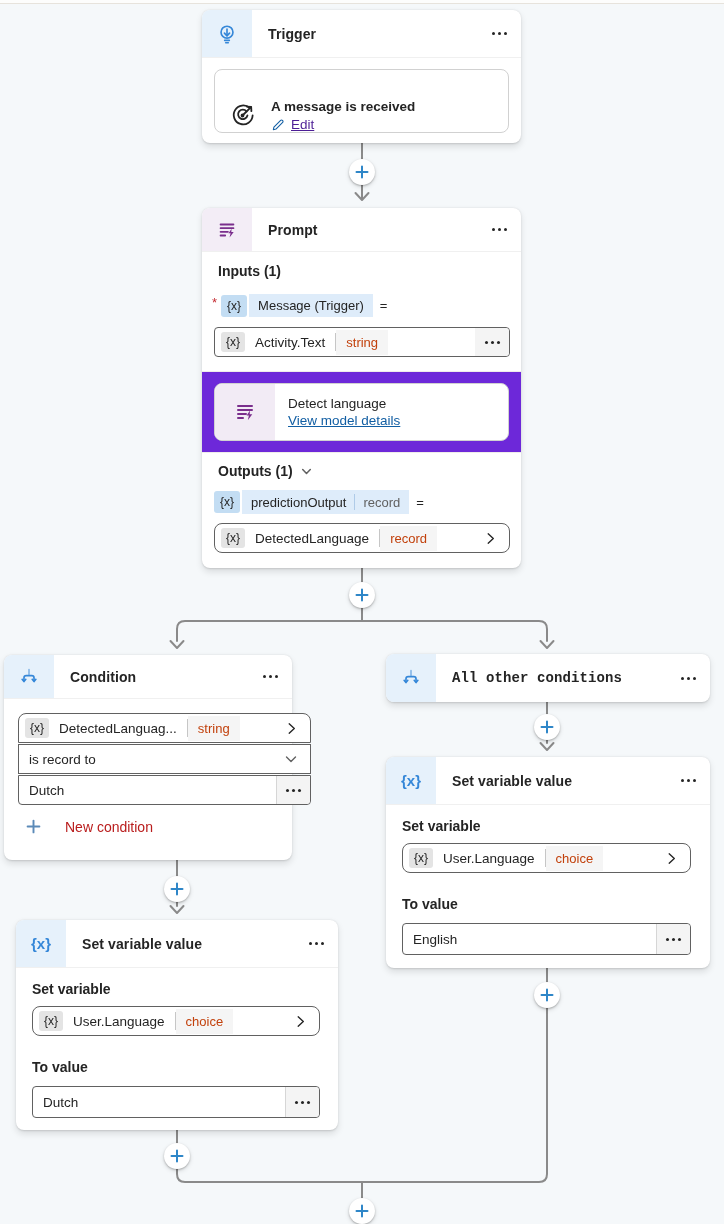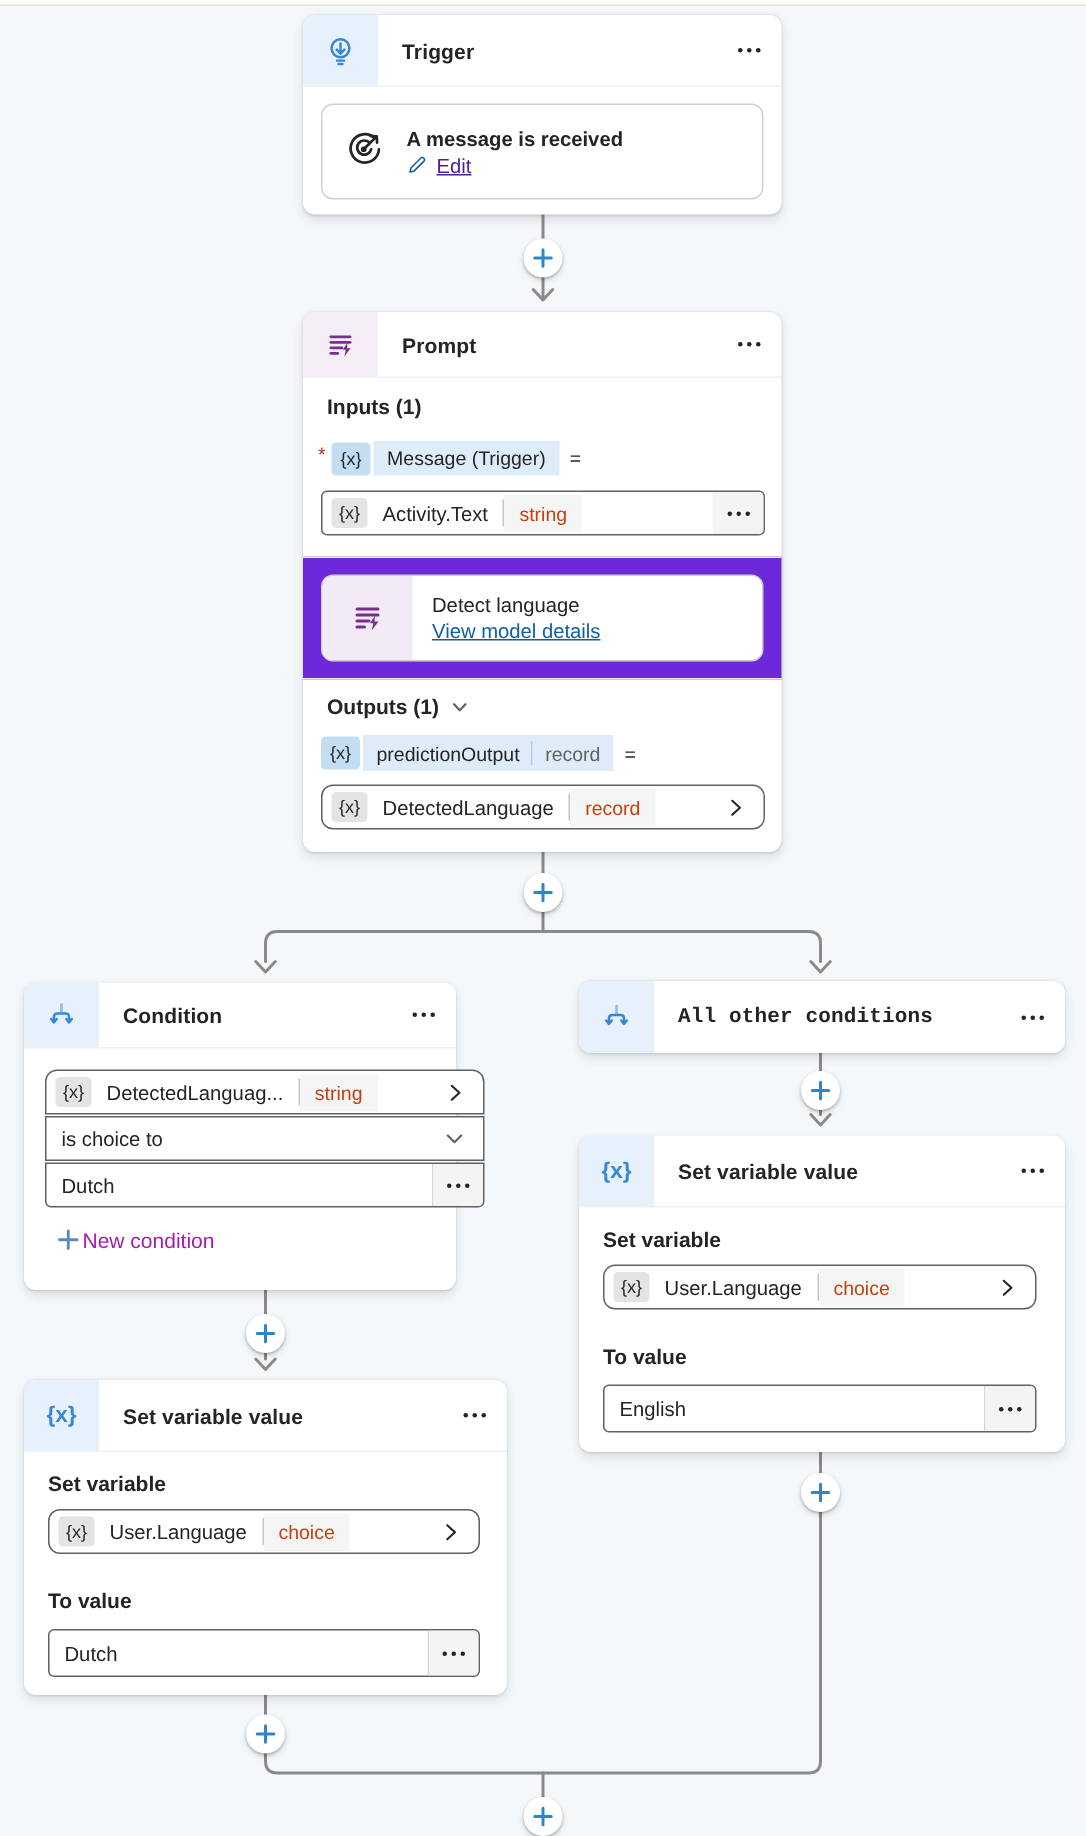--- a/index.html
+++ b/index.html
@@ -54,30 +54,30 @@
   .chev-down-end { margin-left:auto; padding:0 12px; display:flex; align-items:center; }
 
   .band { position:absolute; left:0; width:100%; background:#6d28d9; border-top:1px solid #EFECEA; border-bottom:1px solid #EFECEA; }
   .model-card { position:absolute; left:12px; right:12px; top:11px; height:58px; background:#fff; border:1px solid #D1D1D1; border-radius:8px;
                 display:flex; align-items:stretch; overflow:hidden; }
   .model-icon { width:60px; background:#F2EBF5; display:flex; align-items:center; justify-content:center; flex:0 0 60px; }
   .model-text { display:flex; flex-direction:column; justify-content:center; padding-left:13px; gap:2px; font-size:13.5px; }
   a.link { color:#115EA3; text-decoration:underline; cursor:pointer; font-size:13.5px; }
 
   .trigger-card { position:absolute; left:12px; top:59px; width:295px; height:64px; border:1px solid #D1D1D1; border-radius:8px;
-                  display:flex; align-items:center; padding:0 14px; gap:15px; background:#fff; }
+                  display:flex; align-items:flex-end; padding:0 14px; gap:15px; background:#fff; }
   .tc-text { display:flex; flex-direction:column; gap:3px; }
   .tc-title { font-weight:700; font-size:13.5px; }
   .edit-link { display:flex; align-items:center; gap:6px; color:#4c1d95; font-size:13.5px; cursor:pointer; }
   .edit-link span { text-decoration:underline; }
 
   .plus-btn { position:absolute; width:26px; height:26px; border-radius:50%; background:#fff; z-index:2;
               box-shadow:0 1px 2px rgba(0,0,0,.25), 0 2px 5px rgba(0,0,0,.12); display:flex; align-items:center; justify-content:center; cursor:pointer; }
 
-  .newcond { position:absolute; left:22px; display:flex; gap:2px; font-size:14px; cursor:pointer; color:#a21caf; }
+  .newcond { position:absolute; left:22px; display:flex; gap:24px; font-size:14px; cursor:pointer; color:#b91c1c; }
 
   .to-input { padding-left:10px; font-size:13.5px; border-radius:4px; }
   .plain-text { white-space:nowrap; }
   .dd-box { border-radius:0; }
 </style>
 </head>
 <body>
 
 <div class="top-strip"></div>
 
@@ -240,21 +240,21 @@
     </span>
   </div>
 </div>
 
 <div class="plus-btn" style="left:349px; top:582px;">
   <svg width="14" height="14" viewBox="0 0 14 14" stroke="#2E86C8" stroke-width="2" stroke-linecap="round">
       <path d="M7 1.5 V12.5 M1.5 7 H12.5"></path>
     </svg>
 </div>
 
-<div class="node" style="left:16px; top:655px; width:288px; height:205px;">
+<div class="node" style="left:4px; top:655px; width:288px; height:205px;">
   <div class="node-header" style="height:44px;">
     <div class="hdr-icon blue">
       <svg width="22" height="22" viewBox="0 0 24 24" fill="none" stroke-linecap="round" stroke-linejoin="round">
         <path d="M12 4 V9" stroke="#8FBCE9" stroke-width="2"></path>
         <path d="M6.5 16 V13 Q6.5 10.5 9 10.5 H15 Q17.5 10.5 17.5 13 V16" stroke="#3587D8" stroke-width="1.8"></path>
         <path d="M4.5 14.5 L6.5 17 L8.5 14.5" stroke="#3587D8" stroke-width="1.8"></path>
         <path d="M15.5 14.5 L17.5 17 L19.5 14.5" stroke="#3587D8" stroke-width="1.8"></path>
       </svg>
     </div>
     <div class="hdr-title">Condition</div>
@@ -273,21 +273,21 @@
     <span class="vsep-g"></span>
     <span class="type-tag">string</span>
     <span class="chev-right">
       <svg width="13" height="13" viewBox="0 0 14 14" fill="none" stroke="#242424" stroke-width="1.5" stroke-linecap="round" stroke-linejoin="round">
           <path d="M4.5 2 L10 7 L4.5 12"></path>
         </svg>
     </span>
   </div>
 
   <div class="vbox dd-box" style="top:89px; left:14px; width:293px; padding-left:10px;">
-    <span class="plain-text">is choice to</span>
+    <span class="plain-text">is record to</span>
     <span class="chev-down-end">
       <svg width="14" height="14" viewBox="0 0 14 14" fill="none" stroke="#616161" stroke-width="1.4" stroke-linecap="round" stroke-linejoin="round">
           <path d="M2.5 5 L7 9.5 L11.5 5"></path>
         </svg>
     </span>
   </div>
 
   <div class="vbox" style="top:120px; left:14px; width:293px; border-radius:0 0 4px 4px; padding-left:10px;">
     <span class="plain-text">Dutch</span>
     <span class="more-sm">

